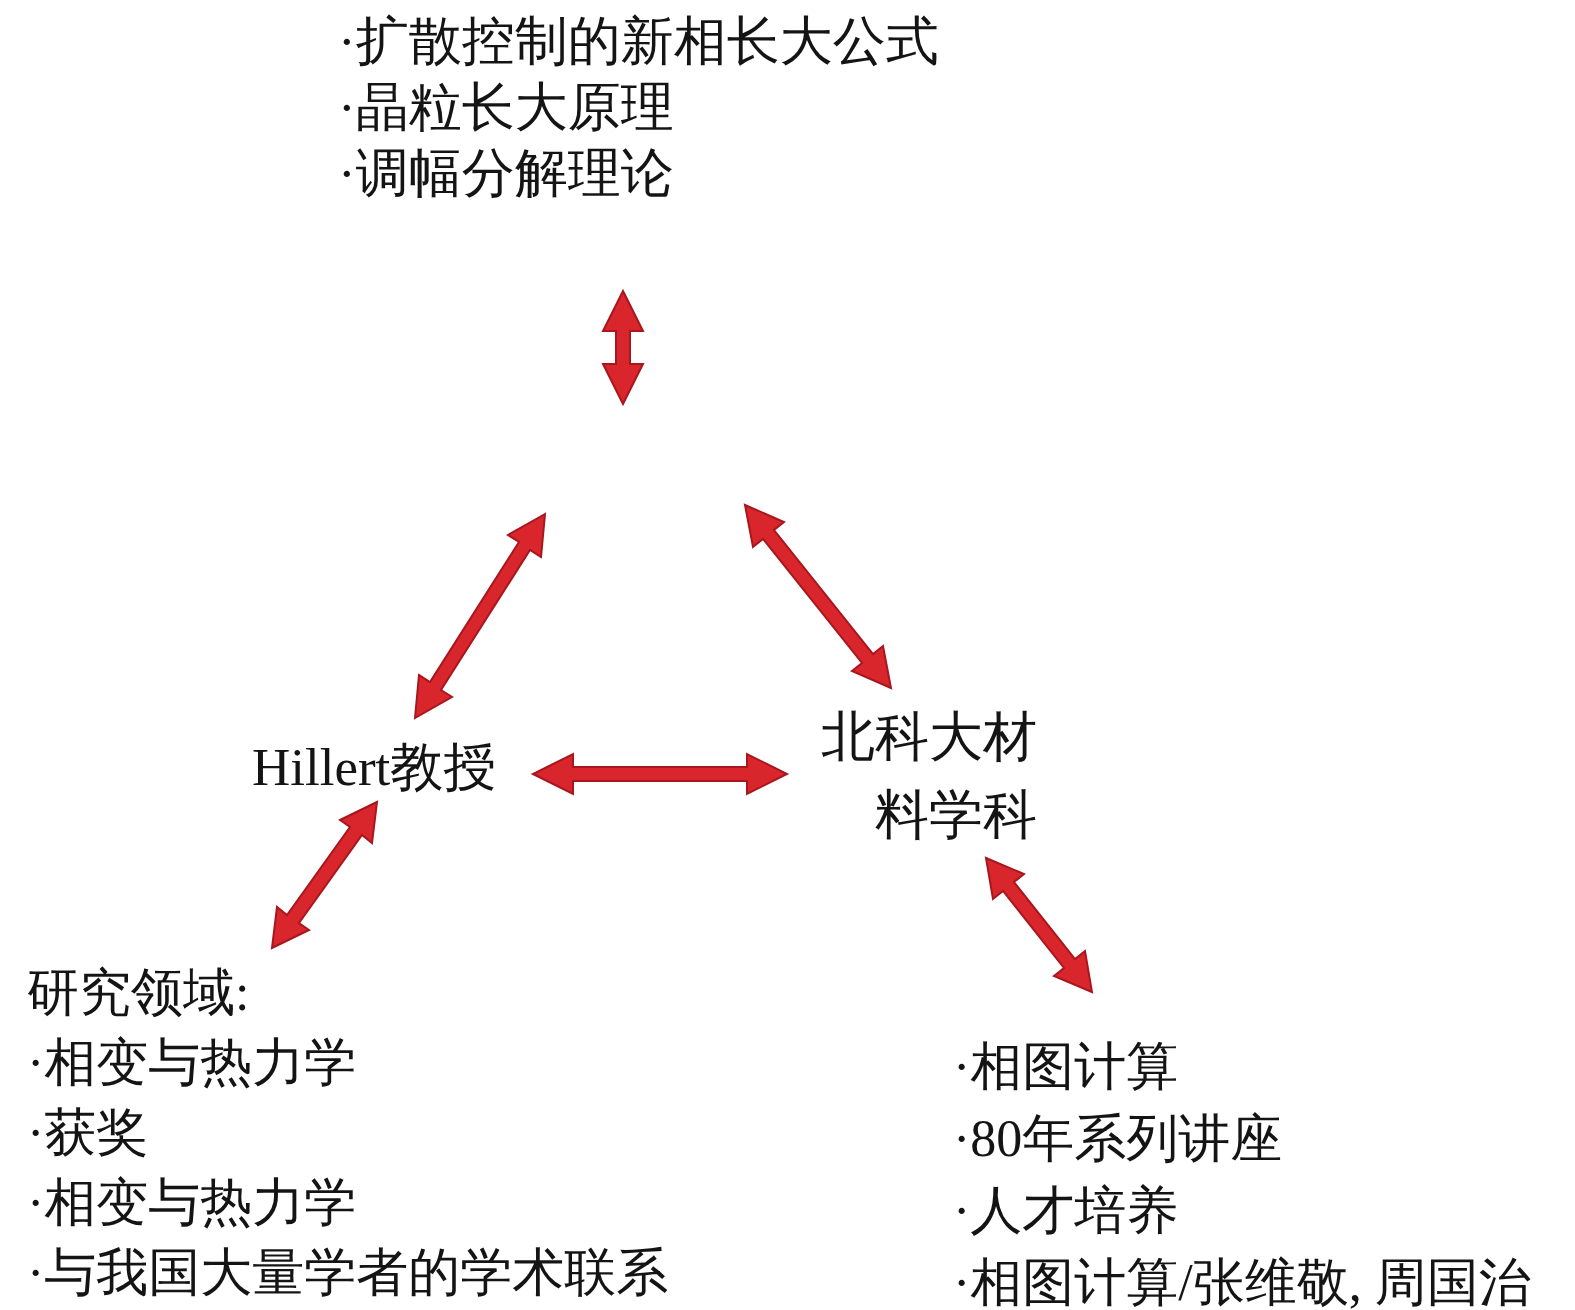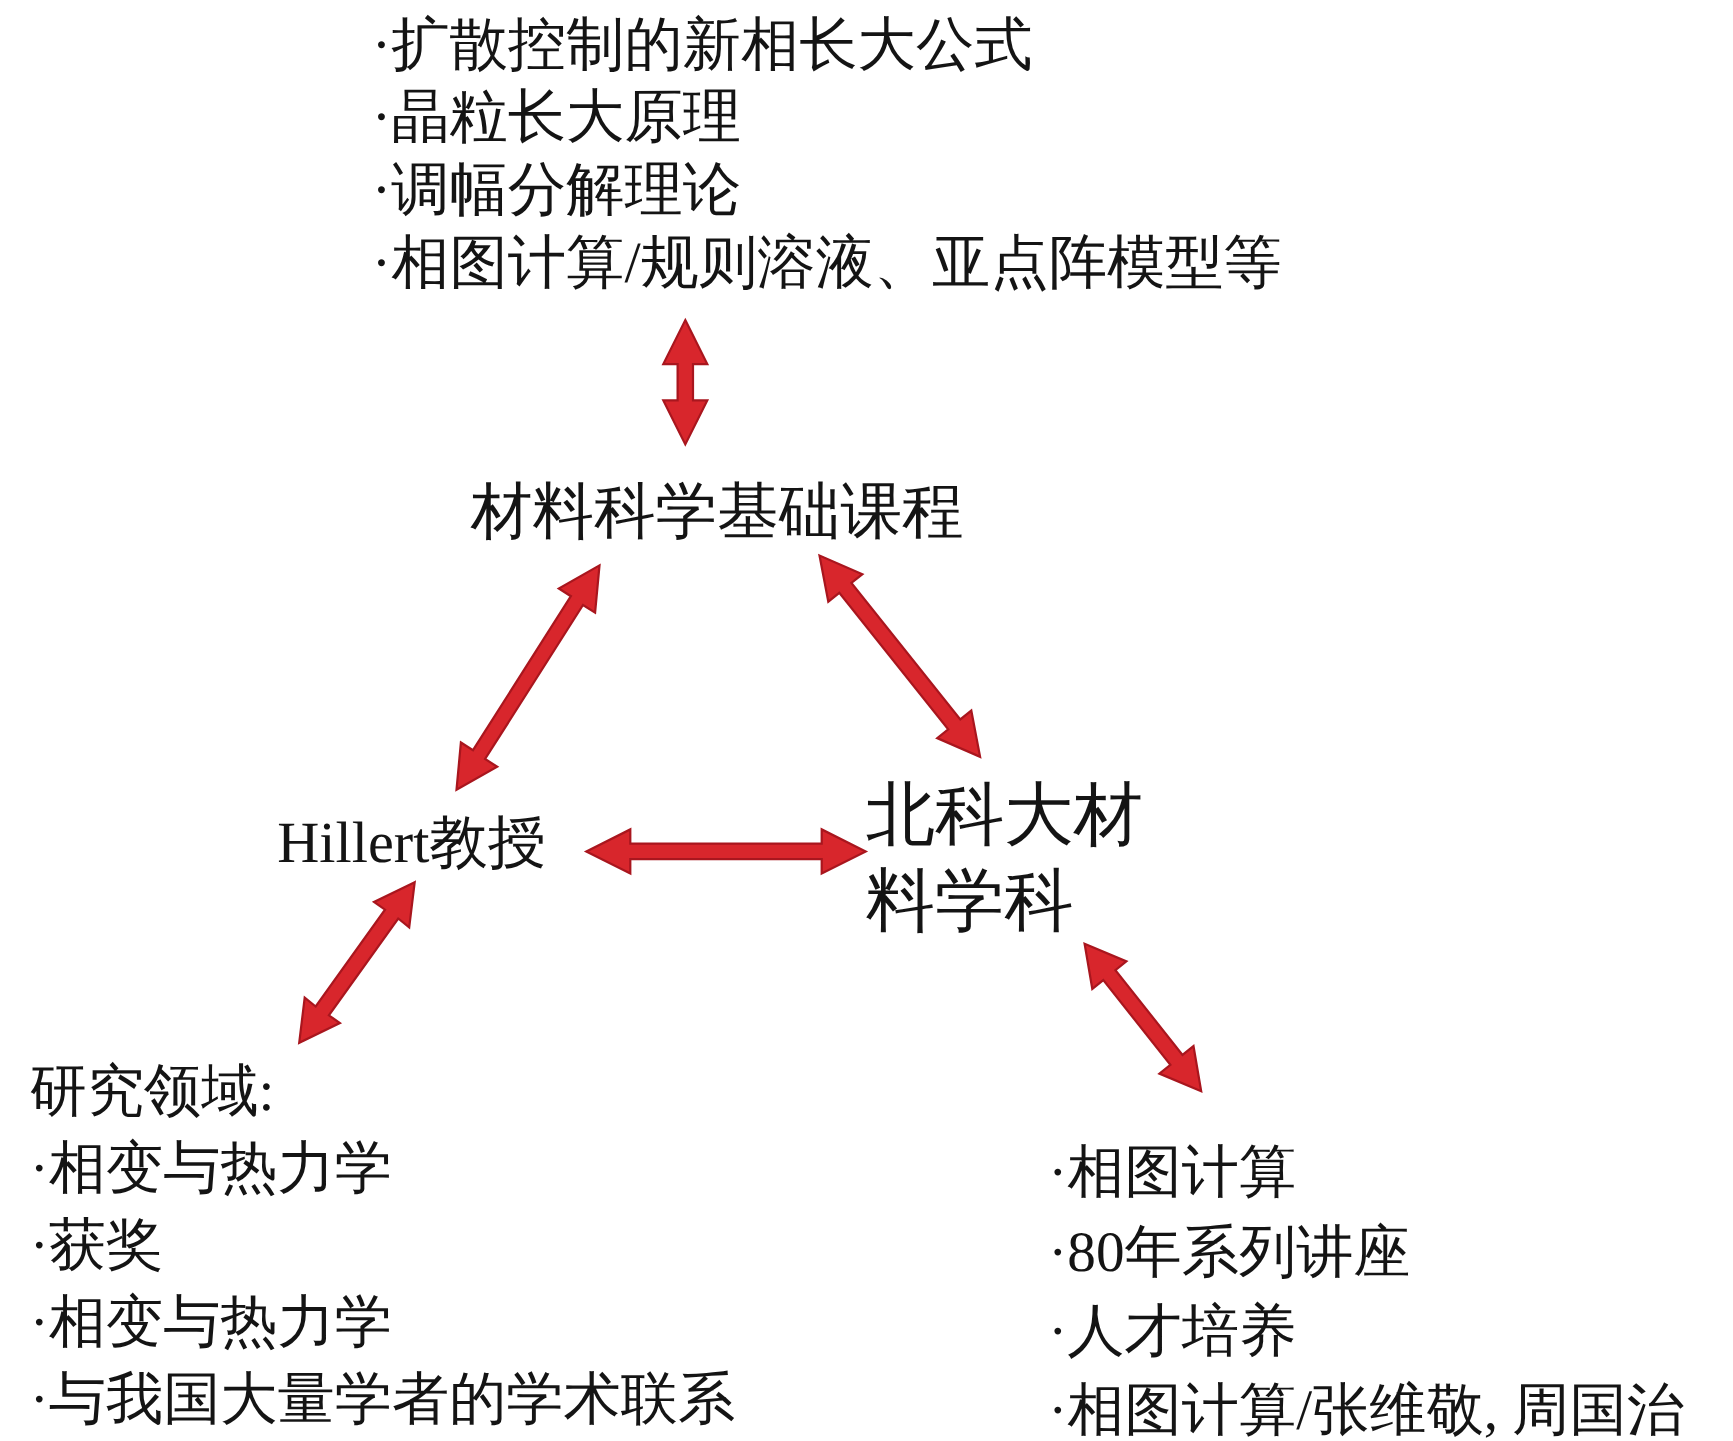--- a/index.html
+++ b/index.html
@@ -23,22 +23,22 @@
     stroke: var(--arrow-edge, #a9161e);
     stroke-width: 2px;
     stroke-linejoin: miter;
   }
   .tblock { position: absolute; white-space: nowrap; }
   .line { display: block; }
 
   .top-list       { left: 338px;  top: 8px;    font-size: 53px; line-height: 66px; }
   .node-course    { left: 428px;  top: 434px;  font-size: 56px; line-height: 64px; }
   .node-hillert   { left: 252px;  top: 736px;  font-size: 53px; line-height: 62px; }
-  .node-ustb      { left: 787px;  top: 702px;  width: 250px; text-align: left;
-                    font-size: 63px; line-height: 78px; }
+  .node-ustb      { left: 787px;  top: 702px;  width: 250px; text-align: right;
+                    font-size: 54px; line-height: 78px; font-family: Liberation Mono, monospace; }
   .research-list  { left: 8px;    top: 958px;  font-size: 52px; line-height: 70px; margin-left: 19px; }
   .ustb-list      { left: 953px;  top: 1031px; font-size: 52px; line-height: 72px; }
 </style>
 </head>
 <body>
 
 <div class="canvas">
 
   <svg class="arrows" viewBox="0 0 1575 1310" xmlns="http://www.w3.org/2000/svg">
     <polygon class="arrow" points="623,291 643,331 630,331 630,364 643,364 623,404 603,364 616,364 616,331 603,331"></polygon>
@@ -46,26 +46,22 @@
     <polygon class="arrow" points="745,505 753,547 763,539 862,663 852,671 891,688 883,646 873,654 774,530 784,522"></polygon>
     <polygon class="arrow" points="533,774 573,794 573,781 747,781 747,794 787,774 747,754 747,767 573,767 573,754"></polygon>
     <polygon class="arrow" points="377,802 340,820 350,827 287,915 277,907 272,948 309,930 299,923 362,835 372,843"></polygon>
     <polygon class="arrow" points="986,858 993,899 1003,891 1064,968 1054,976 1092,992 1085,951 1075,959 1014,882 1024,874"></polygon>
   </svg>
 
   <div class="tblock top-list">
     <span class="line">·扩散控制的新相长大公式</span>
     <span class="line">·晶粒长大原理</span>
     <span class="line">·调幅分解理论</span>
-    <span class="line">·相图计算/规则溶液、亚点阵模型等</span>
   </div>
 
-  <div class="tblock node-course">
-    <span class="line">材料科学基础课程</span>
-  </div>
 
   <div class="tblock node-hillert">
     <span class="line">Hillert教授</span>
   </div>
 
   <div class="tblock node-ustb">
     <span class="line">北科大材</span>
     <span class="line">料学科</span>
   </div>
 

